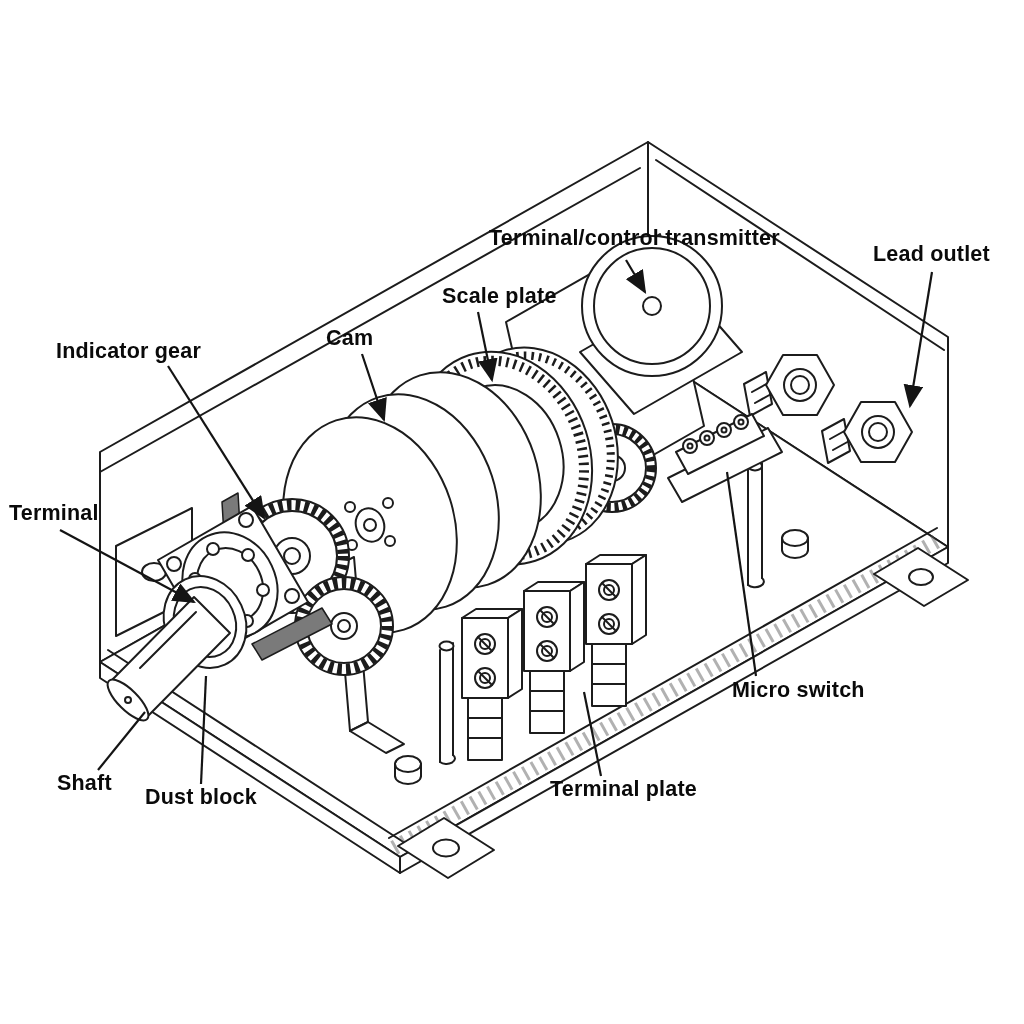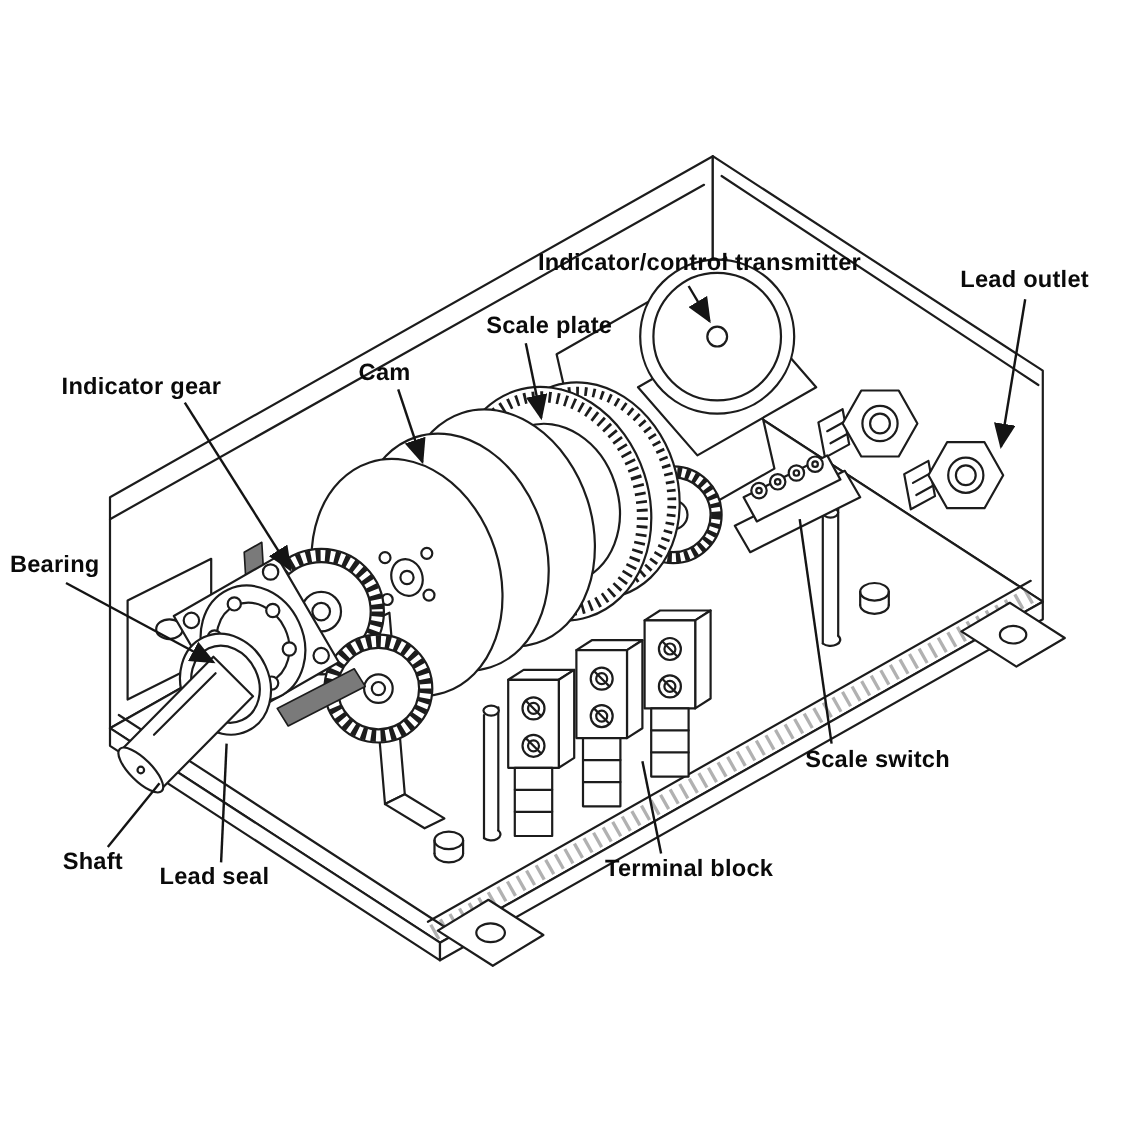--- a/index.html
+++ b/index.html
@@ -250,24 +250,24 @@
       <line class="ld" x1="626" y1="260" x2="645" y2="292" marker-end="url(#arrow)"></line>
       <line class="ld" x1="932" y1="272" x2="910" y2="406" marker-end="url(#arrow)"></line>
       <line class="ld" x1="60" y1="530" x2="194" y2="602" marker-end="url(#arrow)"></line>
       <line class="ld" x1="98" y1="770" x2="145" y2="712"></line>
       <line class="ld" x1="201" y1="784" x2="206" y2="676"></line>
       <line class="ld" x1="601" y1="776" x2="584" y2="692"></line>
       <line class="ld" x1="756" y1="676" x2="727" y2="472"></line>
     </g>
   </svg>
 
-  <div class="lbl" style="left:489px;top:227px">Indicator/control transmitter</div>
+  <div class="lbl" style="left:489px;top:227px">Terminal/control transmitter</div>
   <div class="lbl" style="left:873px;top:243px">Lead outlet</div>
   <div class="lbl" style="left:442px;top:285px">Scale plate</div>
   <div class="lbl" style="left:326px;top:327px">Cam</div>
   <div class="lbl" style="left:56px;top:340px">Indicator gear</div>
-  <div class="lbl" style="left:9px;top:502px">Bearing</div>
+  <div class="lbl" style="left:9px;top:502px">Terminal</div>
   <div class="lbl" style="left:57px;top:772px">Shaft</div>
-  <div class="lbl" style="left:145px;top:786px">Lead seal</div>
-  <div class="lbl" style="left:550px;top:778px">Terminal block</div>
-  <div class="lbl" style="left:732px;top:679px">Scale switch</div>
+  <div class="lbl" style="left:145px;top:786px">Dust block</div>
+  <div class="lbl" style="left:550px;top:778px">Terminal plate</div>
+  <div class="lbl" style="left:732px;top:679px">Micro switch</div>
 
 </div>
 
 </body></html>

